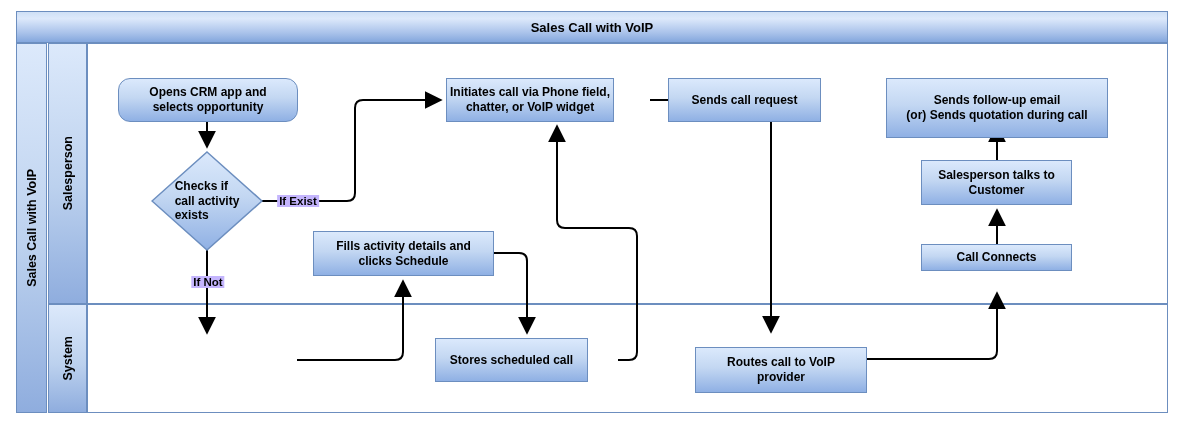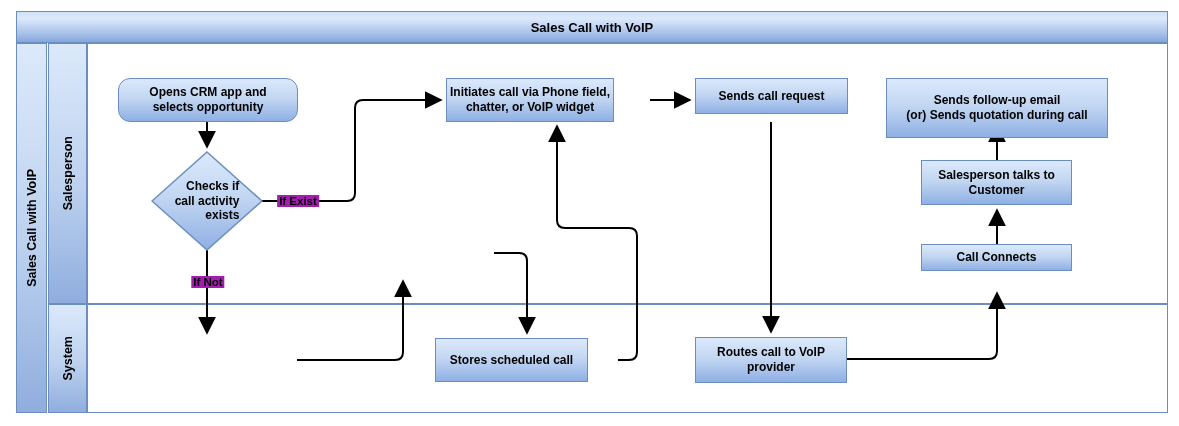--- a/index.html
+++ b/index.html
@@ -36,26 +36,26 @@
     border:1.5px solid var(--color-stroke,#6c8ebf);
     background:linear-gradient(180deg,#dbe9fc 0%,#c3d7f2 45%,#8fb0e4 100%);
     display:flex;align-items:center;justify-content:center;text-align:center;
     font-weight:bold;font-size:12px;line-height:1.25;color:#000;
     white-space:pre;z-index:10;
   }
   .diamond-wrap{position:absolute;left:151px;top:151px;width:112px;height:100px;z-index:10;}
   .diamond-wrap svg{position:absolute;left:0;top:0;}
   .diamond-label{
     position:absolute;inset:0;display:flex;align-items:center;justify-content:center;
-    text-align:right;font-weight:bold;font-size:12px;line-height:1.2;color:#000;white-space:pre;
+    text-align:left;font-weight:bold;font-size:12px;line-height:1.2;color:#000;white-space:pre;
   }
   
   #edges{position:absolute;left:0;top:0;z-index:5;pointer-events:none;}
   .edge-label{
-    position:absolute;background:#a21caf;padding:0 2px;
+    position:absolute;background:#c4b5fd;padding:0 2px;
     font-weight:bold;font-size:11.5px;color:#000;z-index:6;white-space:nowrap;
     transform:translate(-50%,-50%);
   }
 </style>
 </head>
 <body>
 
 <div id="stage">
 
   <div class="pool-title">
@@ -114,27 +114,31 @@
           <stop offset="1" stop-color="#8fb0e4"></stop>
         </linearGradient>
       </defs>
       <polygon points="56,1 111,50 56,99 1,50" fill="url(#dg)" stroke="#6c8ebf" stroke-width="1.5"></polygon>
     </svg>
     <div class="diamond-label">Checks if
 call activity
 exists</div>
   </div>
 
+  <div class="node" style="left:313px;top:231px;width:181px;height:45px;">
+    <span>Fills activity details and
+clicks Schedule</span>
+  </div>
 
   <div class="node" style="left:446px;top:78px;width:168px;height:44px;">
     <span>Initiates call via Phone field,
 chatter, or VoIP widget</span>
   </div>
 
-  <div class="node" style="left:695px;top:78px;width:153px;height:36px;">
+  <div class="node" style="left:668px;top:78px;width:153px;height:44px;">
     <span>Sends call request</span>
   </div>
 
   <div class="node" style="left:886px;top:78px;width:222px;height:60px;">
     <span>Sends follow-up email
 (or) Sends quotation during call</span>
   </div>
 
   <div class="node" style="left:921px;top:160px;width:151px;height:45px;">
     <span>Salesperson talks to
@@ -143,18 +147,18 @@
 
   <div class="node" style="left:921px;top:244px;width:151px;height:27px;">
     <span>Call Connects</span>
   </div>
 
 
   <div class="node" style="left:435px;top:338px;width:153px;height:44px;">
     <span>Stores scheduled call</span>
   </div>
 
-  <div class="node" style="left:695px;top:337px;width:152px;height:46px;">
+  <div class="node" style="left:695px;top:347px;width:172px;height:46px;">
     <span>Routes call to VoIP
 provider</span>
   </div>
 
 </div>
 
 </body></html>

